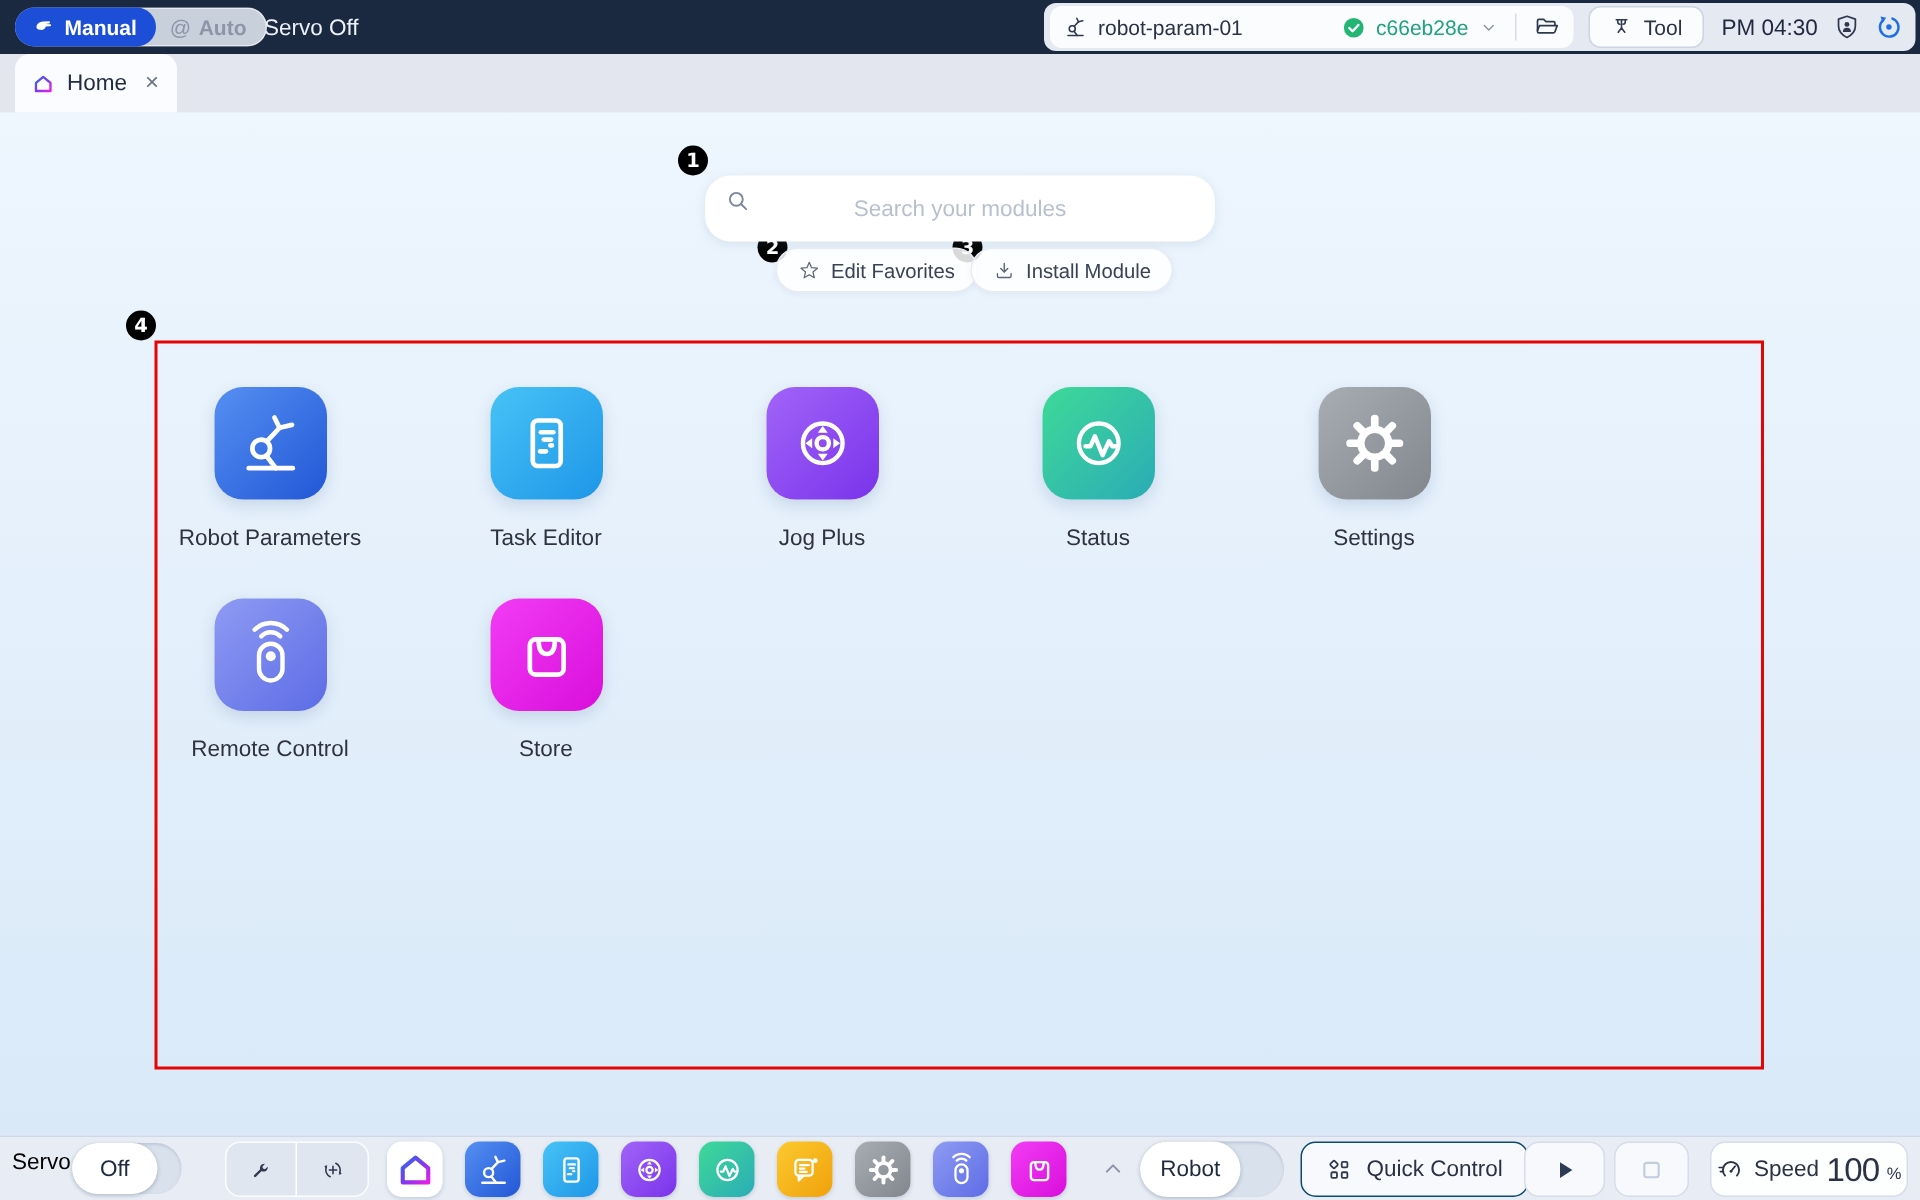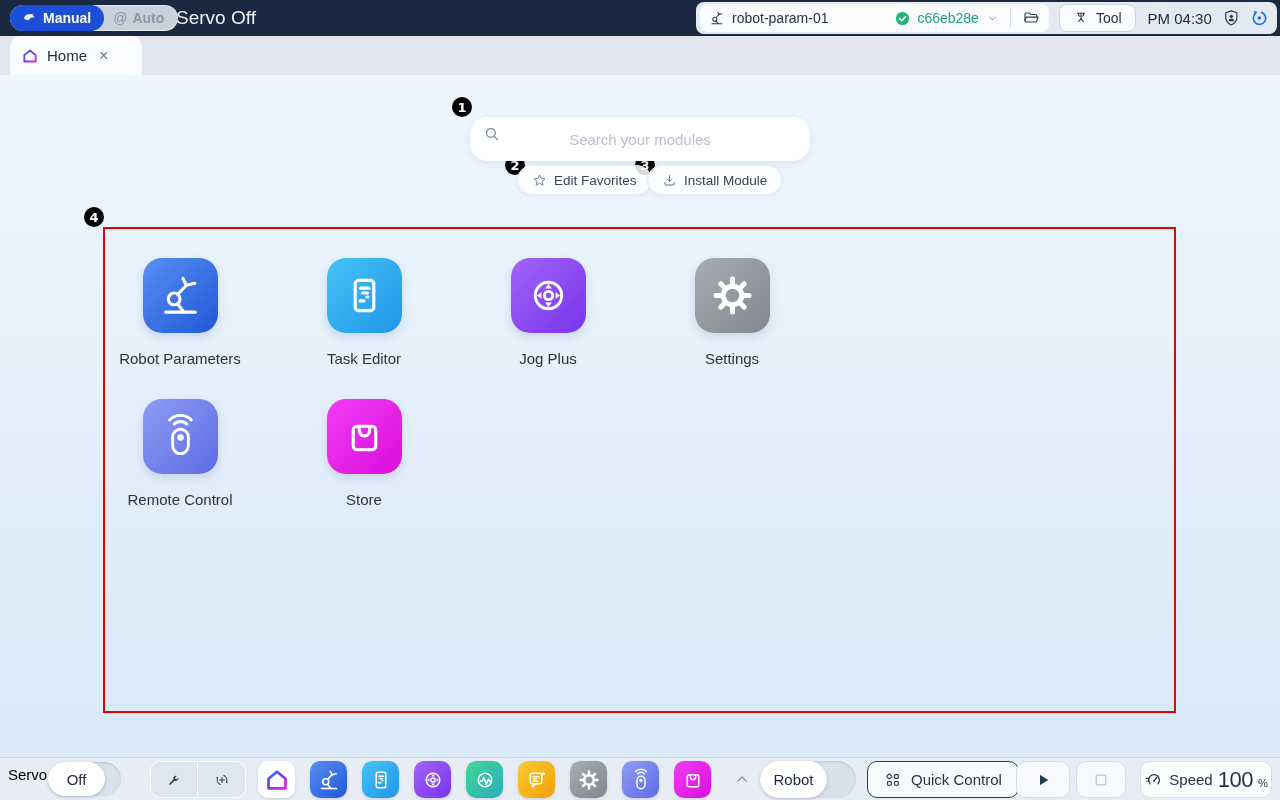--- a/index.html
+++ b/index.html
@@ -6,37 +6,37 @@
   html,body { width:1280px; height:800px; overflow:hidden; }
   body { font-family:"Liberation Sans", sans-serif; }
   .app { position:absolute; inset:0; width:1280px; height:800px; background:#dfeefb; }
 
   
   .topbar { position:absolute; left:0; top:0; width:1280px; height:36px; background:#1a2840; display:flex; align-items:center; }
   .mode-seg { position:absolute; left:10px; top:5px; height:26px; border-radius:14px; background:#c8d0dc; border:1px solid rgba(255,255,255,.55); display:flex; align-items:center; }
   .mode-manual { height:26px; margin:-1px 0 0 -1px; border-radius:14px; background:#1d4ed8; color:#fff; font-size:14px; font-weight:700; display:flex; align-items:center; gap:6px; padding:0 13px; }
   .mode-auto { height:26px; color:#8d96a6; font-size:14px; font-weight:600; display:flex; align-items:center; gap:5px; padding:0 13px 0 9px; }
   .mode-auto .at { font-size:14px; font-weight:400; }
-  .servo-status { margin-left:176px; color:#edf1f8; font-size:19px; }
+  .servo-status { margin-left:176px; color:#edf1f8; font-size:15px; }
   .topbar-right { position:absolute; left:652px; right:3px; top:2px; height:32px; background:#e5e9f1; border-radius:8px; display:flex; align-items:center; padding:0 8px 0 4px; gap:10px;margin-left:44px; }
   .proj-pill { width:374px; height:28px; background:#fbfcfe; border-radius:8px; display:flex; align-items:center; justify-content:space-between; padding:0 9px; }
   .proj-left, .proj-right { display:flex; align-items:center; gap:7px; }
   .proj-name { font-size:14px; color:#2b3245; }
   .commit { font-size:14px; color:#1fa27d; }
   .vdiv { width:1px; height:18px; background:#d6dce6; margin:0 4px; }
   .tool-pill { height:28px; background:#fbfcfe; border:1px solid #ccd4e0; border-radius:8px; display:flex; align-items:center; gap:7px; padding:0 13px; font-size:14px; color:#2b3245; }
   .time { font-size:15px; color:#1f2940; margin-left:2px; white-space:nowrap; }
   .dk { color:#2e3950; } .blue { color:#1d6fe8; } .gray { color:#8b94a6; }
 
   .i14{width:14px;height:14px;} .i15{width:15px;height:15px;} .i16{width:16px;height:16px;}
   .i18{width:18px;height:18px;} .i20{width:20px;height:20px;} .i13{width:13px;height:13px;}
 
   
   .tabbar { position:absolute; left:0; top:36px; width:1280px; height:39px; background:#e3e6ee; }
-  .tab { position:absolute; left:10px; top:0; width:132px; height:39px; background:#fbfcff; border-radius:10px 10px 0 0; display:flex; align-items:center; gap:9px; padding:0 12px; }
+  .tab { position:absolute; left:10px; top:0; width:108px; height:39px; background:#fbfcff; border-radius:10px 10px 0 0; display:flex; align-items:center; gap:9px; padding:0 12px; }
   .tab-label { font-size:15px; color:#222c41; }
   .tab-close { font-size:16px; color:#6b7486; margin-left:3px; line-height:1; }
 
   
   .main { position:absolute; left:0; top:75px; width:1280px; height:682px; background:linear-gradient(#eef6fe, #d9e9f8); }
   .badge { position:absolute; width:20px; height:20px; border-radius:50%; background:#000; color:#fff; font-size:13px; font-weight:700; display:flex; align-items:center; justify-content:center; font-family:"DejaVu Sans", sans-serif; }
   .search-pill { position:absolute; left:470px; top:42px; width:340px; height:44px; background:#fff; border-radius:17px; box-shadow:0 2px 7px rgba(110,135,170,.16); }
   .search-pill svg { position:absolute; left:13px; top:8px; }
   .search-input { position:absolute; inset:0; width:100%; height:100%; border:none; outline:none; background:transparent; border-radius:17px; text-align:center; font-size:15px; color:#3a4254; font-family:"Liberation Sans", sans-serif; }
   .search-input::placeholder { color:#b8bfce; }
@@ -394,20 +394,28 @@
       </div>
       <div class="mod-cell">
         <div class="mod-tile" style="background: linear-gradient(135deg, rgb(161, 100, 248), rgb(122, 51, 235));">
           <svg>
               <use href="#sym-jog"></use>
             </svg>
         </div>
         <div class="mod-label">Jog Plus</div>
       </div>
       <div class="mod-cell">
+        <div class="mod-tile" style="background: linear-gradient(135deg, rgb(63, 217, 152), rgb(42, 172, 182));">
+          <svg>
+              <use href="#sym-pulse"></use>
+            </svg>
+        </div>
+        <div class="mod-label">Status</div>
+      </div>
+      <div class="mod-cell">
         <div class="mod-tile" style="background: linear-gradient(135deg, rgb(168, 173, 180), rgb(130, 135, 142));">
           <svg>
               <use href="#sym-gear"></use>
             </svg>
         </div>
         <div class="mod-label">Settings</div>
       </div>
     </div>
 
     <div class="mod-row" style="top:324px;">

